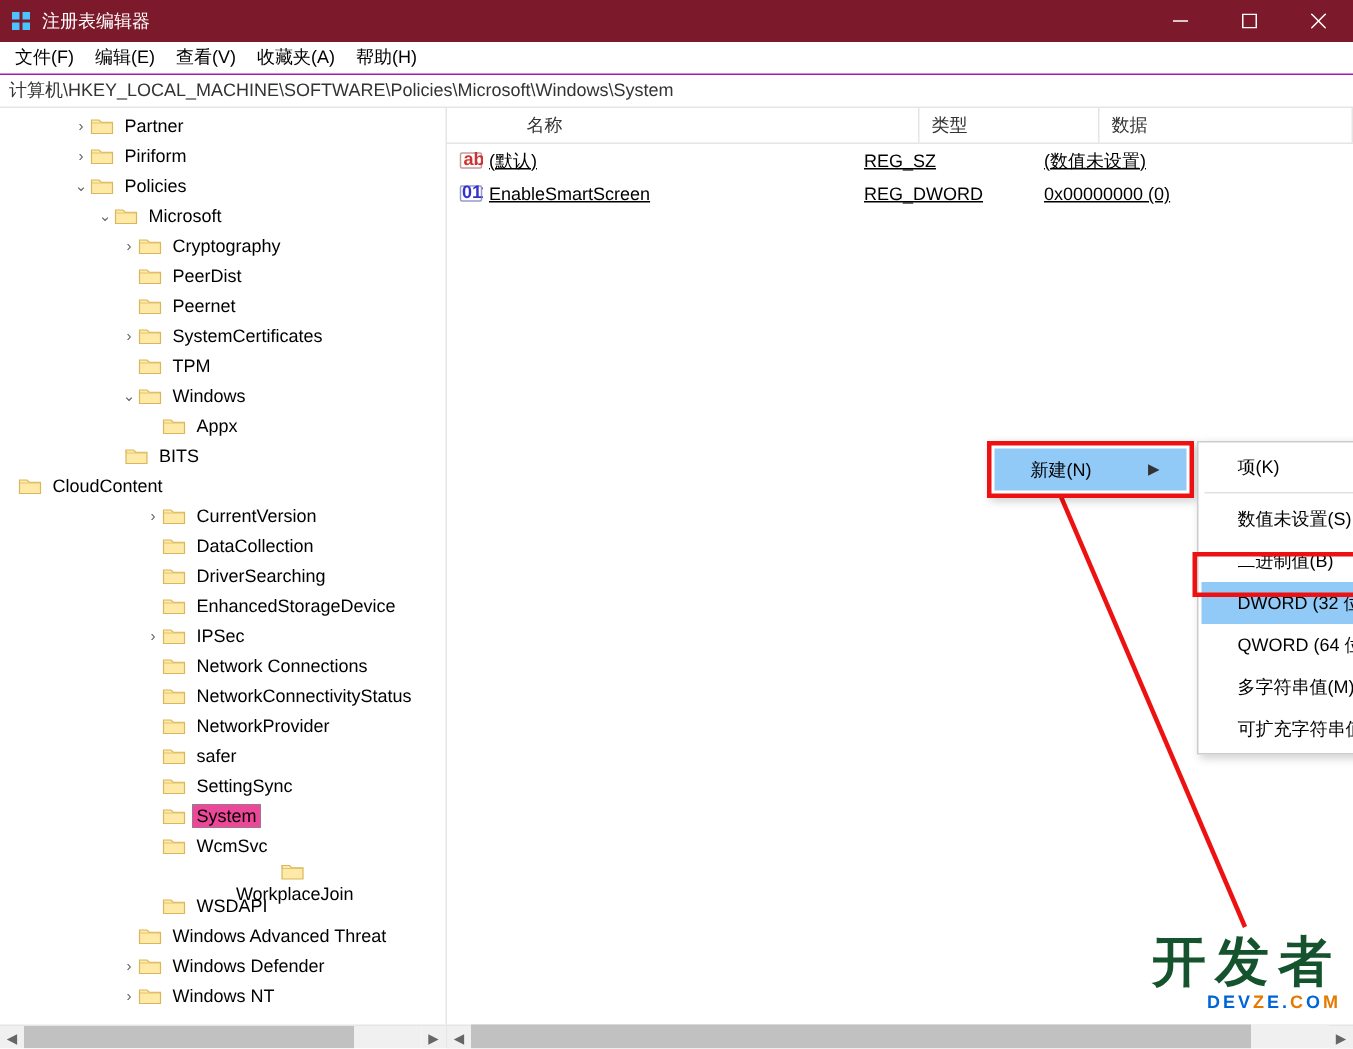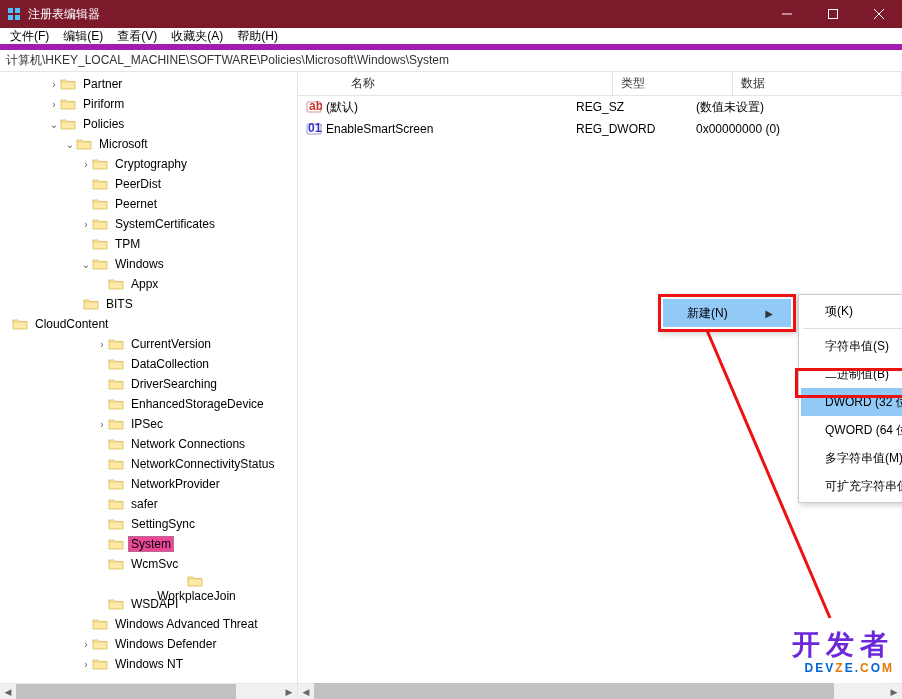--- a/index.html
+++ b/index.html
@@ -4,42 +4,42 @@
 <style>
   * { box-sizing: border-box; margin: 0; padding: 0; font-family: "Microsoft YaHei", "Segoe UI", sans-serif; font-size: 12px; }
   body { width: 902px; height: 699px; background: #fff; overflow: hidden; position: relative; }
   
   .titlebar { height: 28px; background: #7c1a2b; color: #fff; display: flex; align-items: center; padding-left: 6px; }
   .titlebar-icon { width: 16px; height: 16px; margin-right: 6px; display:flex; align-items:center; justify-content:center; }
   .titlebar-title { flex: 1; font-size: 12px; }
   .win-btns { display: flex; height: 100%; }
   .win-btn { width: 46px; height: 100%; display: flex; align-items: center; justify-content: center; color: #fff; }
   
-  .menubar { height: 22px; background: #fff; border-bottom: 6px solid #a21caf; display: flex; align-items: center; padding: 0 4px; gap: 2px; }
+  .menubar { height: 22px; background: #fff; border-bottom: 1px solid #a21caf; display: flex; align-items: flex-start; padding: 0 4px; gap: 2px; }
   .menubar-item { padding: 2px 6px; }
   
   .addressbar { height: 22px; border-bottom: 1px solid #e5e5e5; display: flex; align-items: center; padding: 0 6px; font-size: 12px; color: #333; }
   
   .content { display: flex; height: calc(699px - 28px - 22px - 22px - 16px); }
   
   .tree { width: 298px; border-right: 1px solid #e5e5e5; overflow: auto; padding-top: 2px; }
   .tree-node { display: flex; align-items: center; height: 20px; white-space: nowrap; }
   .expander { width: 12px; text-align: center; color: #666; font-size: 10px; cursor: pointer; }
   .folder-icon { width: 16px; height: 14px; margin-right: 4px; }
   .folder-svg { display: block; }
   .tree-label { padding: 1px 3px; }
   .tree-label.selected { background: #ec4899; border: 1px dotted #888; padding: 0 2px; }
   
   .list { flex: 1; position: relative; overflow: hidden; }
   .list-header { height: 24px; border-bottom: 1px solid #e5e5e5; display: flex; align-items: center; }
   .list-header-col { padding: 0 8px; height: 100%; display: flex; align-items: center; border-right: 1px solid #e5e5e5; color: #333; }
   .col-name { width: 270px; margin-left: 45px; }
   .col-type { width: 120px; }
   .col-data { flex: 1; }
-  .list-row { height: 22px; display: flex; align-items: center; }
+  .list-row { height: 22px; display: flex; align-items: center; text-decoration: underline; }
   .list-row .cell { padding: 0 8px; display: flex; align-items: center; gap: 4px; }
   .cell-name { width: 270px; }
   .cell-type { width: 120px; }
   .cell-data { flex: 1; }
   .reg-icon { width: 16px; height: 16px; display:flex; align-items:center; justify-content:center; }
   
   .context-menu { position: absolute; background: #fff; border: 1px solid #ccc; box-shadow: 2px 2px 6px rgba(0,0,0,0.2); z-index: 10; padding: 2px; }
   .context-menu.parent { left: 360px; top: 222px; width: 138px; border: 3px solid #e11; }
   .cm-item { height: 28px; display: flex; align-items: center; padding: 0 18px 0 24px; justify-content: space-between; }
   .cm-item.highlighted { background: #91c9f7; }
@@ -52,21 +52,21 @@
   .red-arrow { position: absolute; left: 500px; top: 308px; z-index: 8; pointer-events: none; }
   
   .statusbar { height: 16px; border-top: 1px solid #e5e5e5; display: flex; }
   .sb-tree { width: 298px; border-right: 1px solid #e5e5e5; position: relative; overflow: hidden; }
   .sb-list { flex: 1; position: relative; }
   .scroll-track { position: absolute; bottom: 0; left: 0; right: 16px; height: 16px; background: #f0f0f0; }
   .scroll-thumb { position: absolute; height: 16px; background: #c1c1c1; }
   .scroll-btn { position: absolute; width: 16px; height: 16px; background: #f0f0f0; display:flex; align-items:center; justify-content:center; color:#666; font-size:9px; }
   
   .watermark { position: absolute; right: 8px; bottom: 24px; z-index: 20; pointer-events:none; }
-  .wm-main { font-size: 28px; font-weight: bold; color: #6d28d9; letter-spacing: 6px; line-height: 1; }
+  .wm-main { font-size: 36px; font-weight: bold; color: #14532d; letter-spacing: 6px; line-height: 1; }
   .wm-sub { font-size: 14px; font-weight: bold; color: #0066d6; letter-spacing: 2px; text-align: right; }
   .wm-sub .alt { color: #e67a00; }
 </style>
 </head>
 <body>
 
 <div class="titlebar">
   <span class="titlebar-icon">
     <svg width="14" height="14" viewBox="0 0 14 14">
         <rect x="1" y="1" width="5" height="5" fill="#4cc2ff"></rect>
@@ -450,21 +450,21 @@
         <span class="cm-arrow">▶</span>
       </div>
     </div>
 
     <div class="context-menu sub">
       <div class="cm-item">
           <span>项(K)</span>
         </div>
       <div class="cm-sep"></div>
       <div class="cm-item">
-          <span>字符串值(S)</span>
+          <span>数值未设置(S)</span>
         </div>
       <div class="cm-item">
           <span>二进制值(B)</span>
         </div>
       <div class="cm-item sub-sel">
           <span>DWORD (32 位)值(D)</span>
         </div>
       <div class="cm-item">
           <span>QWORD (64 位)值(Q)</span>
         </div>

